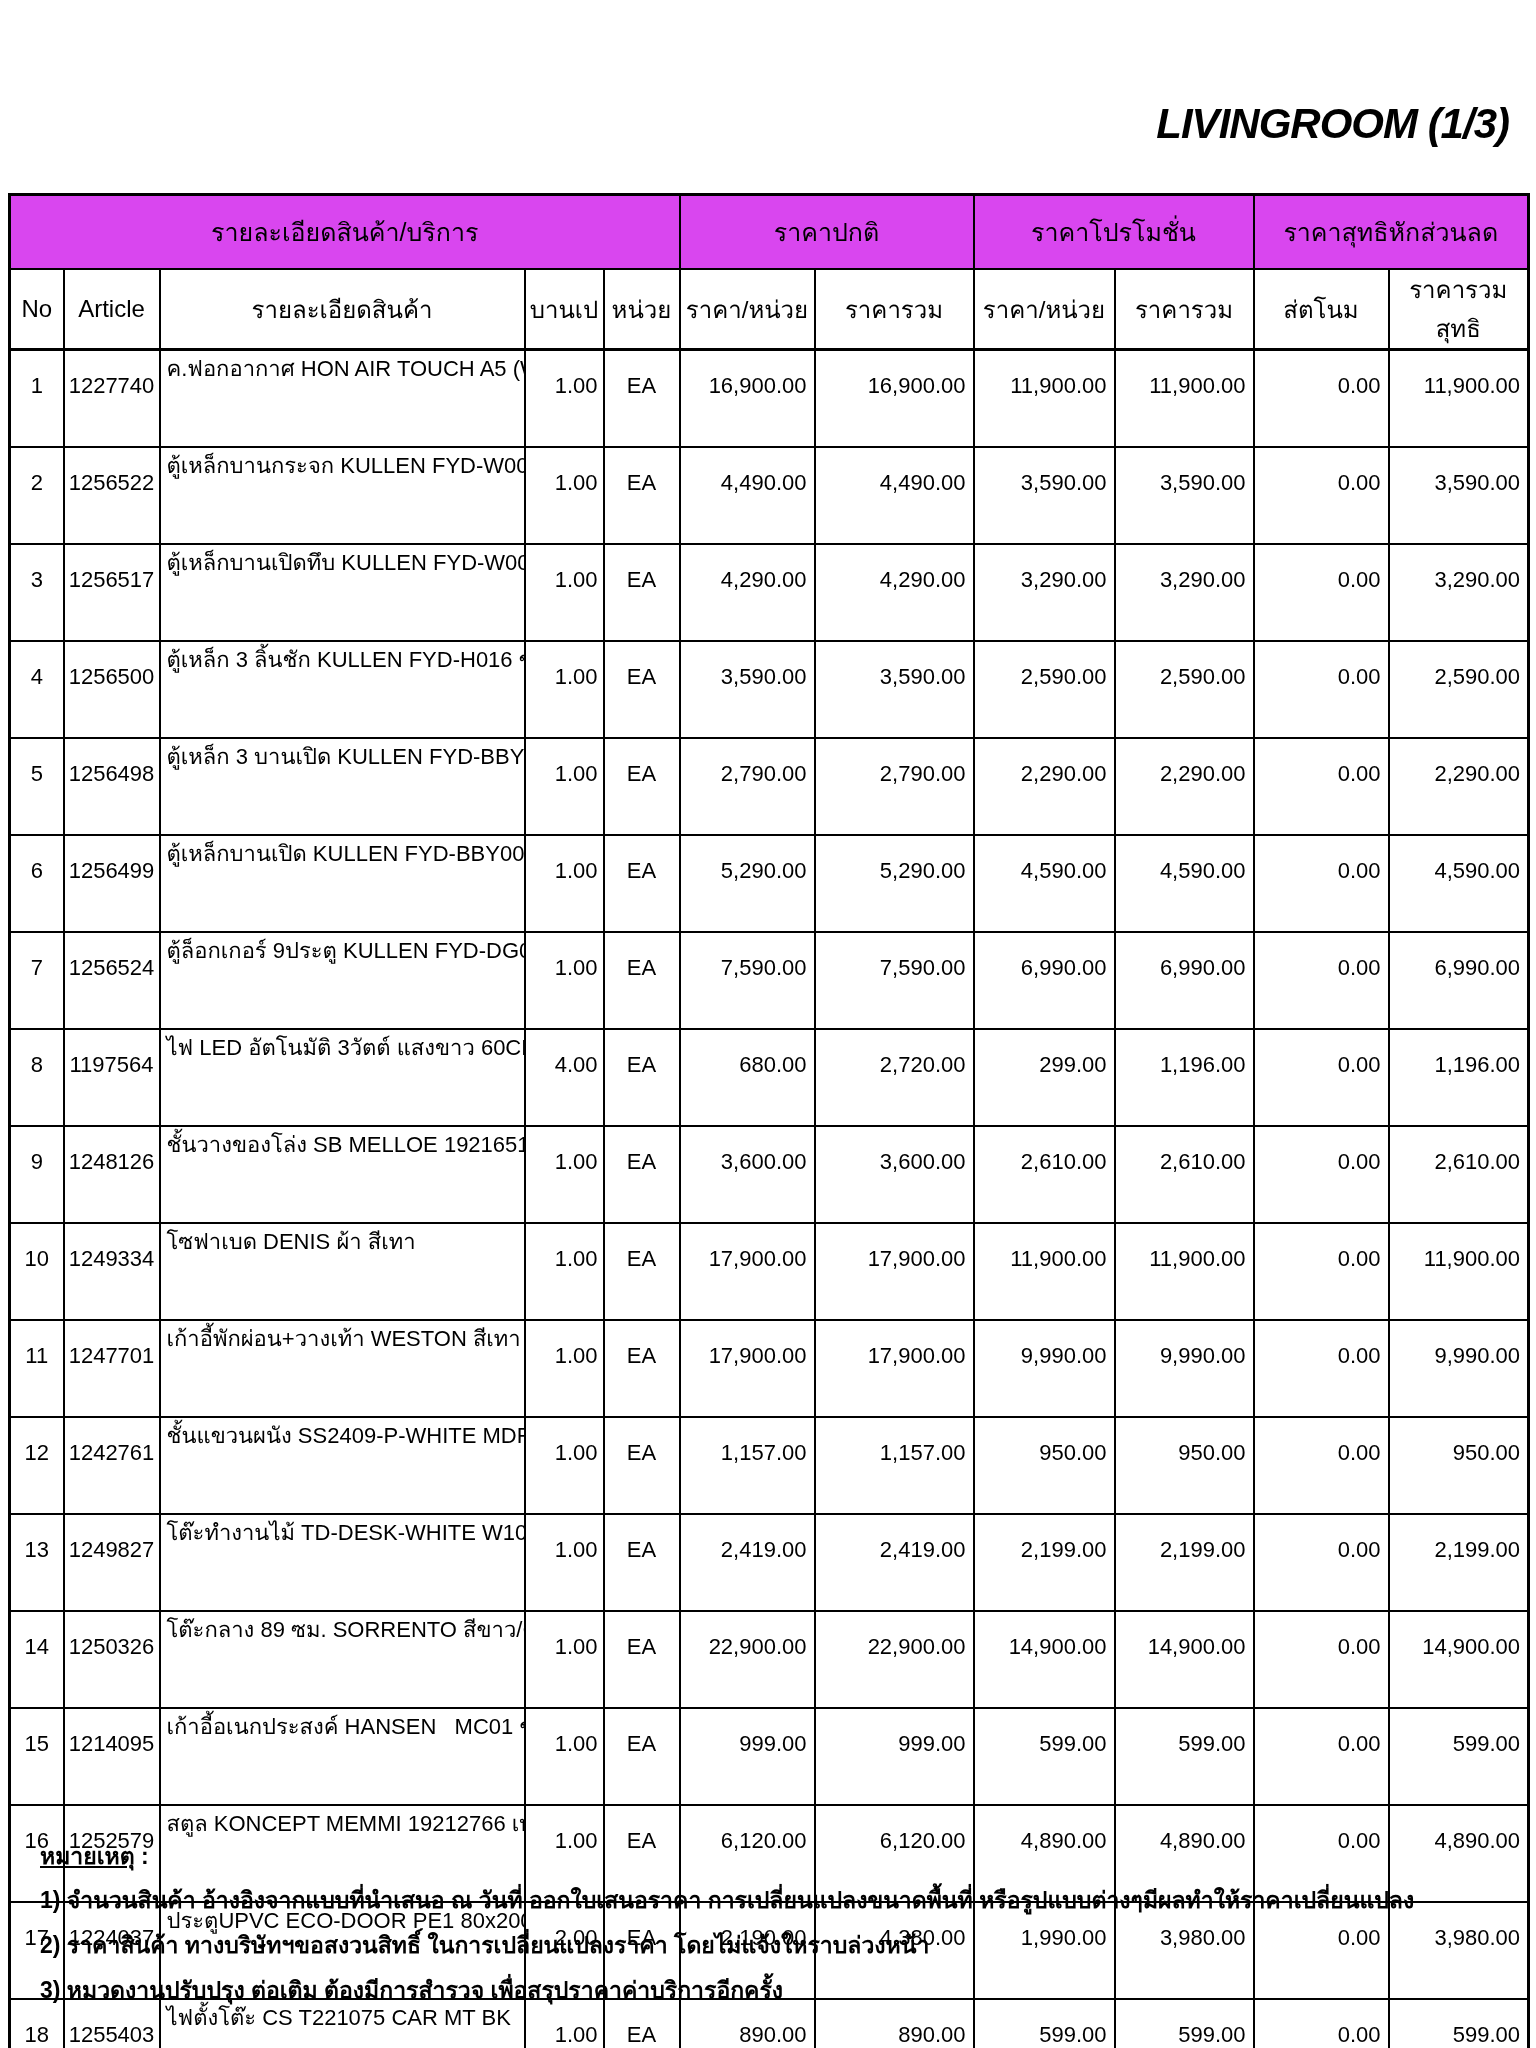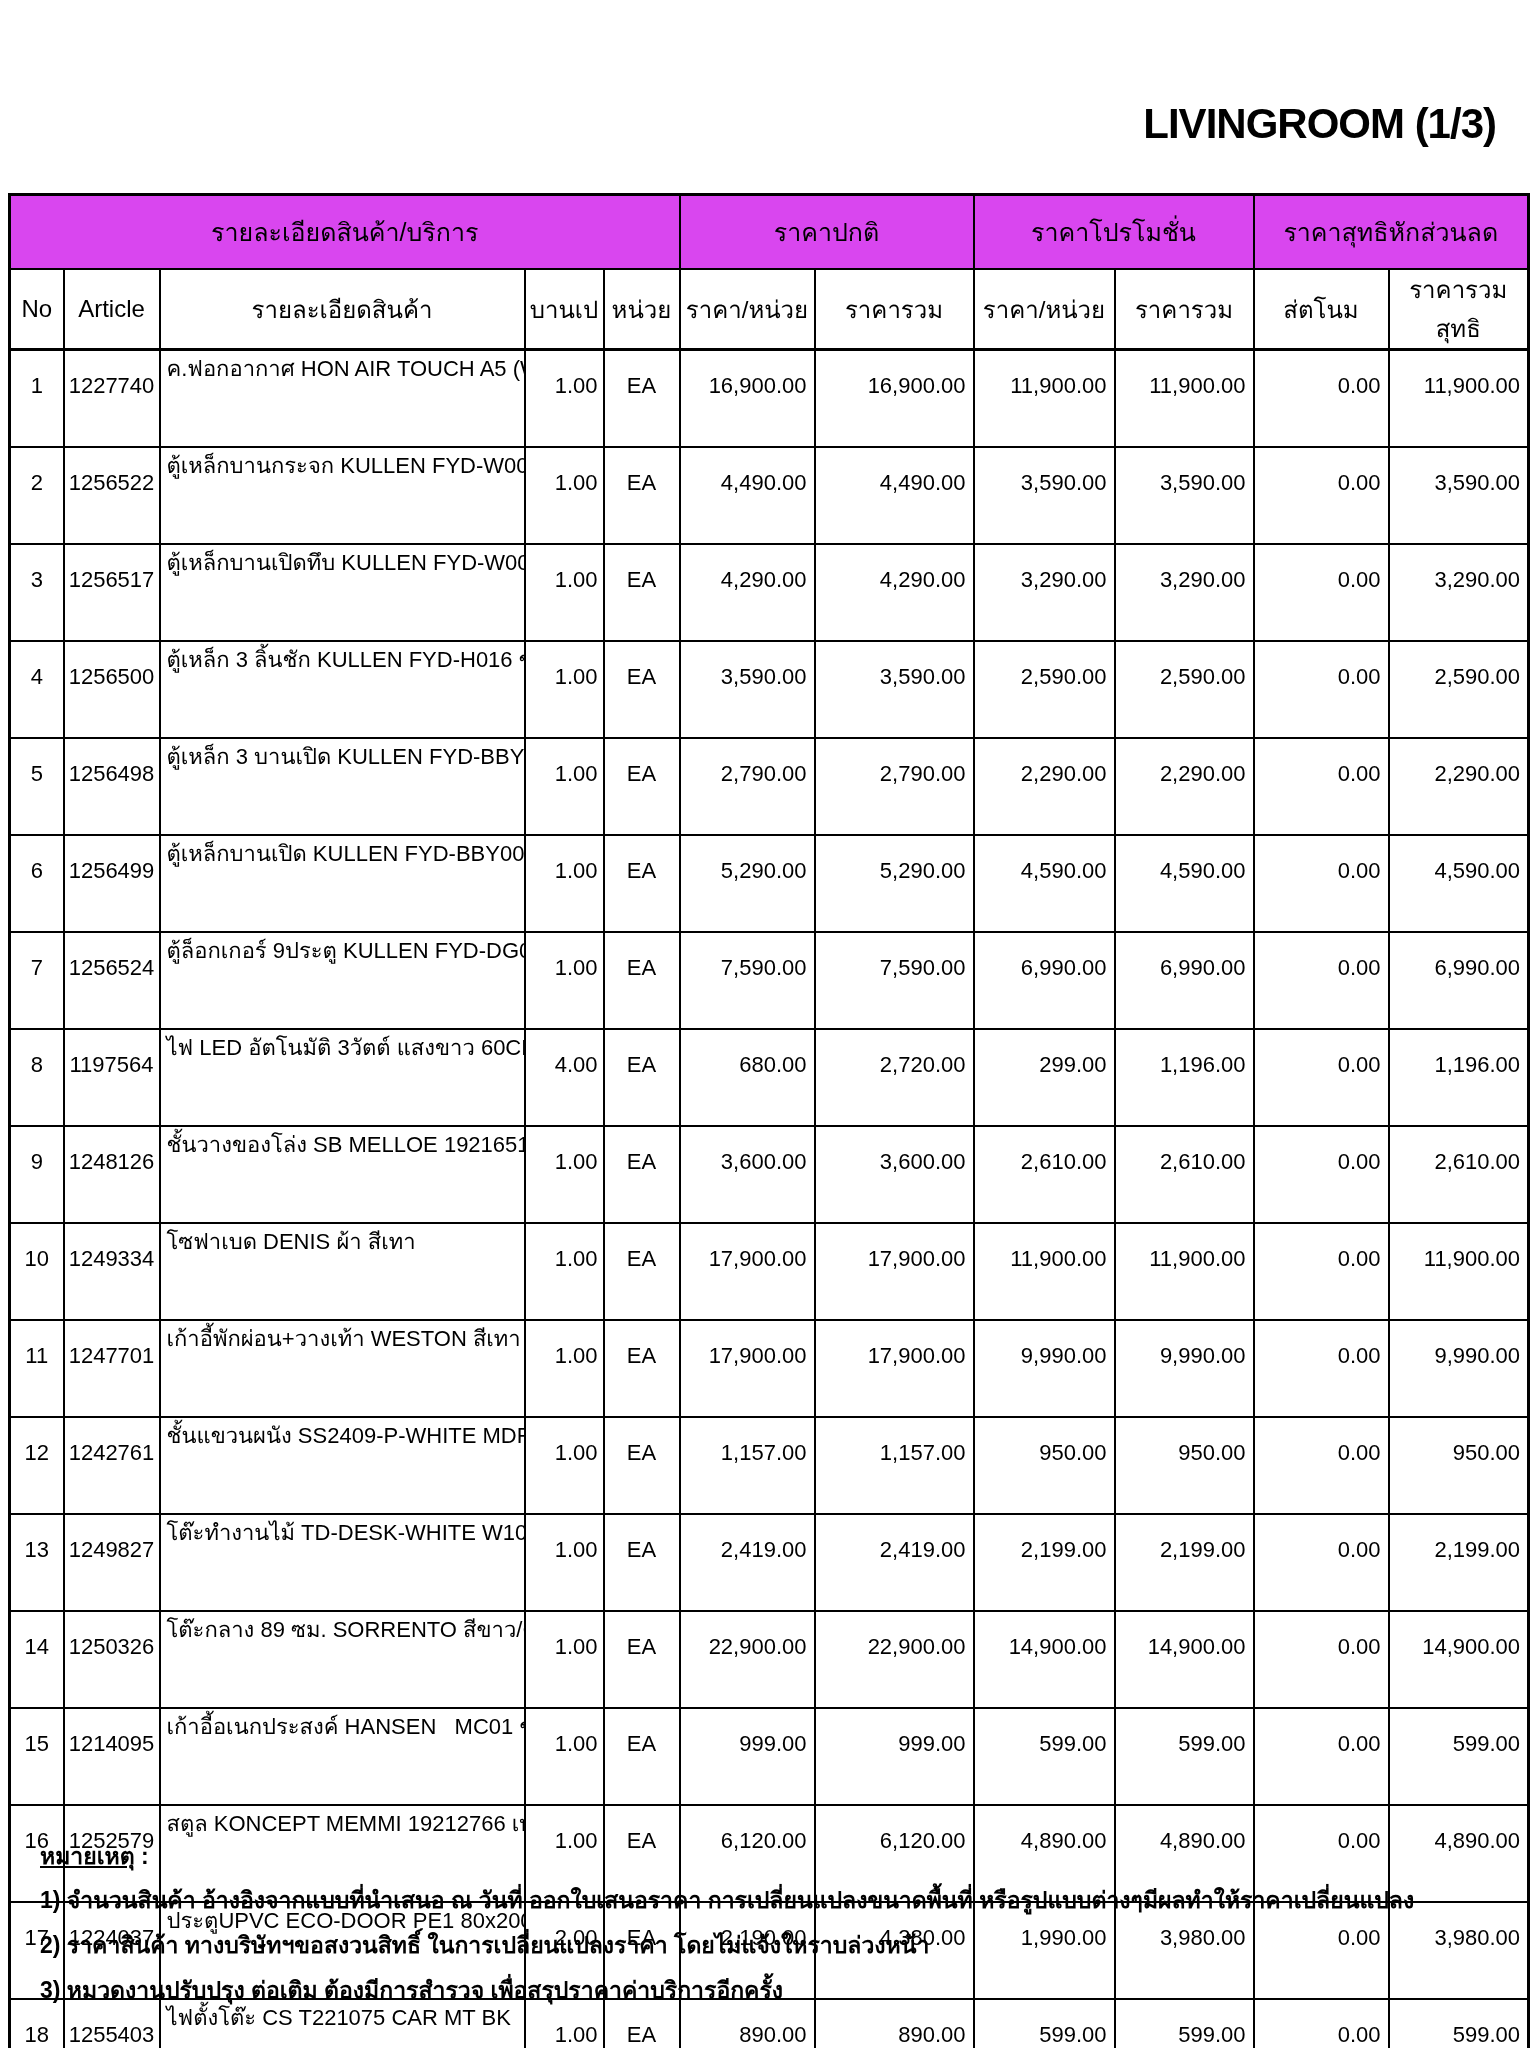--- a/index.html
+++ b/index.html
@@ -1,20 +1,20 @@
 <!DOCTYPE html>
 <html><head>
 <meta charset="utf-8">
 <style>
   html,body{margin:0;padding:0;background:#fff;color:#000;
     font-family:"Liberation Sans",sans-serif;}
   .page{position:relative;width:1536px;height:2048px;background:#fff;overflow:hidden;}
 
-  .doc-title{position:absolute;top:100px;right:40px;font-size:42px;font-weight:bold;
-    letter-spacing:-1px;white-space:nowrap;}
+  .doc-title{position:absolute;top:100px;right:27px;font-size:42px;font-weight:bold;
+    letter-spacing:-1px;white-space:nowrap;font-style:italic;}
 
   table.price-table{position:absolute;left:8px;top:193px;width:1519px;
     border-collapse:collapse;table-layout:fixed;border:3px solid #000;}
   .price-table th,.price-table td{border:2px solid #000;padding:0;overflow:hidden;}
 
   tr.group-row th{height:72px;background:#d946ef;font-size:25px;font-weight:normal;
     text-align:center;vertical-align:middle;}
   tr.cols-row th{height:68px;background:#fff;font-size:24px;font-weight:normal;
     text-align:center;vertical-align:middle;border-bottom:3px solid #000;}
 

